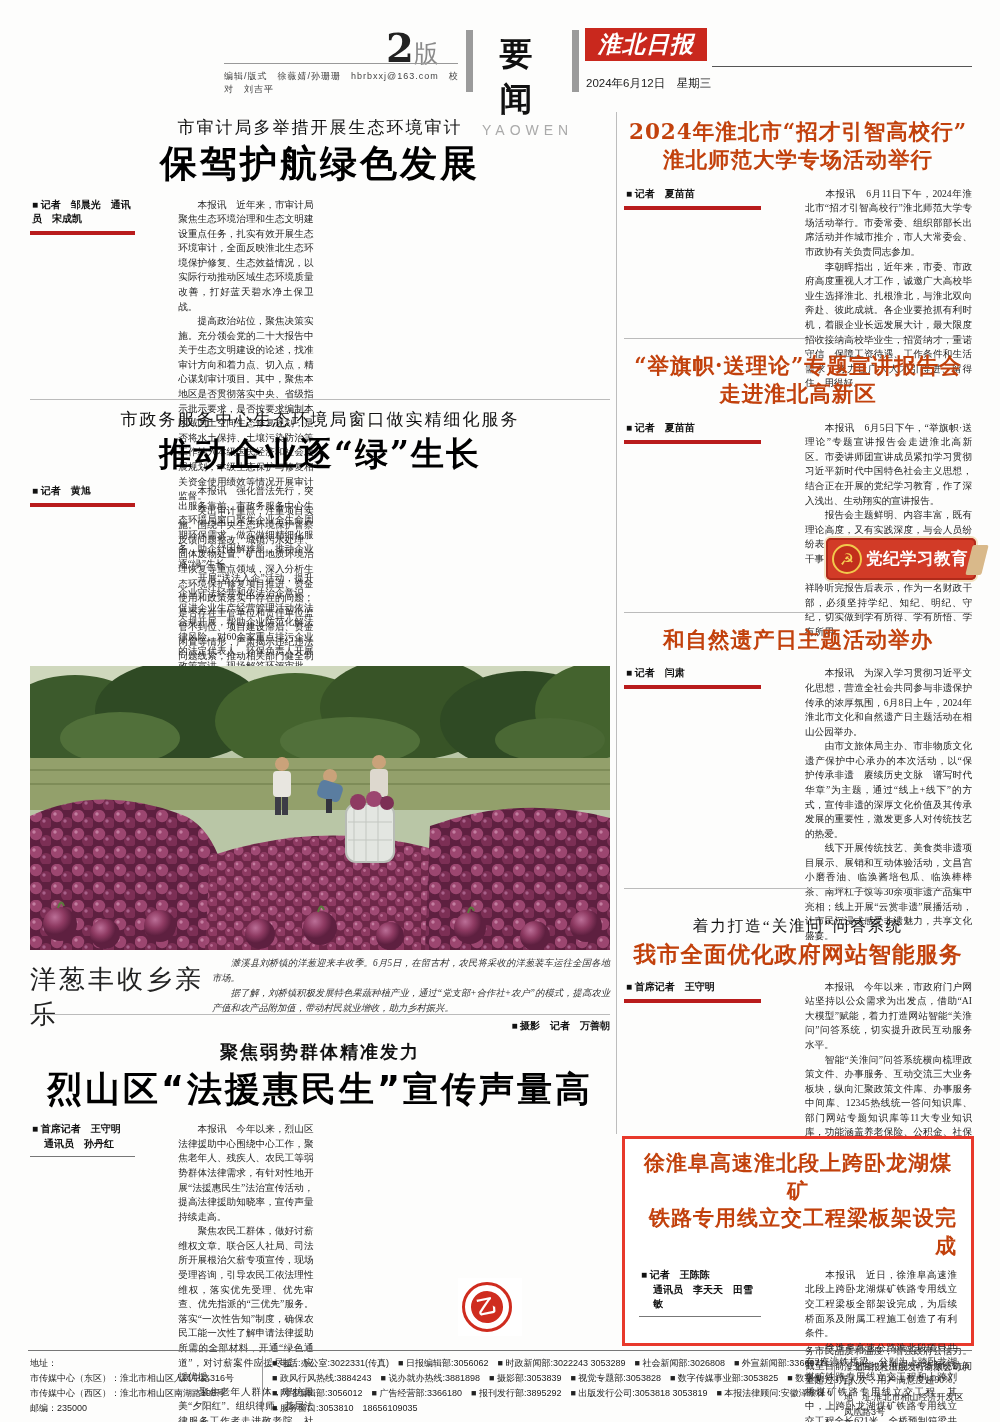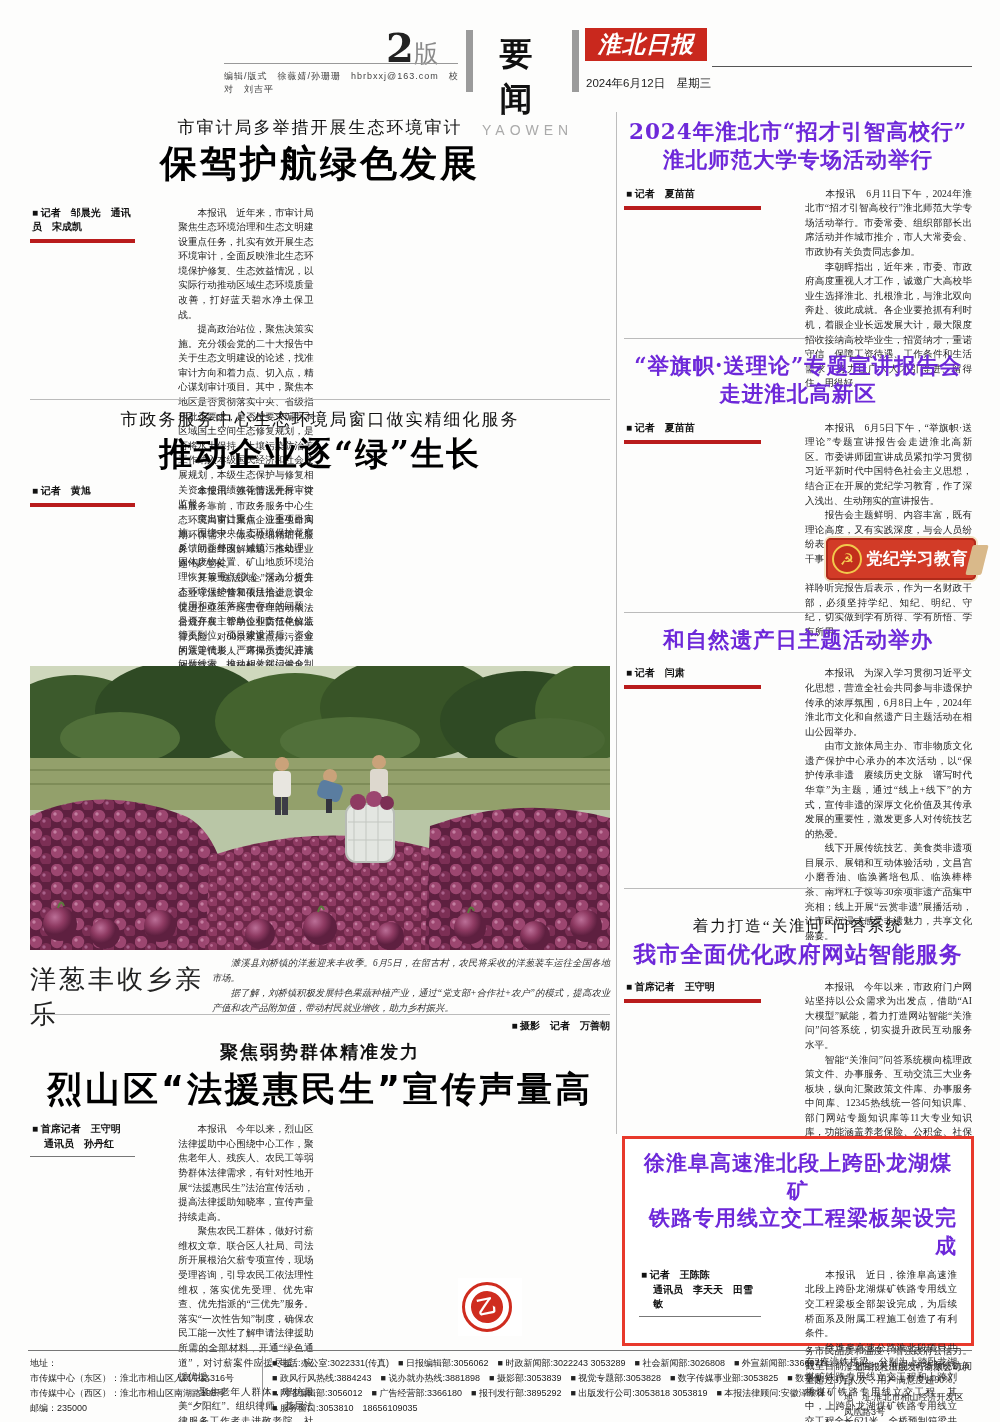--- a/index.html
+++ b/index.html
@@ -20,21 +20,21 @@
              font-size:23px;font-weight:bold;font-family:"DejaVu Serif",serif;font-style:italic;letter-spacing:1px;}
   .dateline{font-size:11.5px;color:#222;font-family:"Liberation Sans",sans-serif;}
 
   
   .kicker{text-align:center;font-size:17px;letter-spacing:2px;color:#111;}
   .kicker.hei{font-family:"DejaVu Sans",sans-serif;font-weight:bold;}
   .head-xl{text-align:center;font-size:37px;font-weight:bold;letter-spacing:3px;color:#000;
            font-family:"DejaVu Sans",sans-serif;line-height:1.15;}
   .head-song{text-align:center;font-size:33px;font-weight:bold;letter-spacing:2px;color:#000;
            font-family:"DejaVu Serif",serif;line-height:1.15;}
-  .head-r{text-align:center;font-size:21.5px;font-weight:bold;letter-spacing:1px;color:#6d28d9;
+  .head-r{text-align:center;font-size:21.5px;font-weight:bold;letter-spacing:1px;color:#c2410c;
           font-family:"DejaVu Serif",serif;line-height:1.32;}
   .head-r.hei{font-family:"DejaVu Sans",sans-serif;}
   .byline{font-size:10px;font-weight:bold;font-family:"Liberation Sans",sans-serif;color:#111;
           border-bottom:4px solid #b91c1c;padding:0 0 5px 2px;margin:0 30px 7px 0;}
   .byline.noline{border-bottom:none;padding-bottom:1px;margin-bottom:0;}
   .byline2{font-size:10px;font-weight:bold;font-family:"Liberation Sans",sans-serif;color:#111;
           border-bottom:1px solid #777;padding:0 0 5px 14px;margin:0 30px 7px 0;}
   .body{font-size:9.6px;line-height:1.52;text-align:justify;color:#222;
         white-space:pre-wrap;word-break:break-all;overflow:hidden;}
   .cols4{column-count:4;column-gap:13px;}
@@ -89,21 +89,21 @@
 
   <div class="paperlogo" style="left:585px;top:28px;width:122px;height:33px;">淮北日报</div>
   <div class="hline" style="left:712px;top:66px;width:260px;background:#555;"></div>
   <div class="abs dateline" style="left:586px;top:76px;">2024年6月12日　星期三</div>
 
   <div class="vline" style="left:616px;top:112px;height:1022px;"></div>
 
   <div class="abs" style="left:30px;top:116px;width:580px;">
     <div class="kicker">市审计局多举措开展生态环境审计</div>
     <div class="head-xl" style="margin-top:4px;">保驾护航绿色发展</div>
-    <div class="cols4" style="margin-top:20px;height:192px;">
+    <div class="cols4" style="margin-top:12px;height:192px;">
       <div class="byline">■ 记者　邹晨光　通讯员　宋成凯</div>
       <div class="body">　　本报讯　近年来，市审计局聚焦生态环境治理和生态文明建设重点任务，扎实有效开展生态环境审计，全面反映淮北生态环境保护修复、生态效益情况，以实际行动推动区域生态环境质量改善，打好蓝天碧水净土保卫战。
 　　提高政治站位，聚焦决策实施。充分领会党的二十大报告中关于生态文明建设的论述，找准审计方向和着力点、切入点，精心谋划审计项目。其中，聚焦本地区是否贯彻落实中央、省级指示批示要求，是否按要求编制本区域国土空间生态修复规划，是否将水土保持、土壤污染防治等工作纳入本级国民经济和社会发展规划，本级生态保护与修复相关资金使用绩效等情况开展审计监督。
 　　突出审计重点，注重项目实施。围绕中央生态环境保护督察反馈问题整改、城镇污水处理、固体废物处置、矿山地质环境治理恢复等重点领域，深入分析生态环境保护修复项目推进、资金使用和政策落实中存在的问题，是否存在主管单位和责任单位监管不到位、项目建设滞后、资金闲置等情形，严肃揭示违纪违法问题线索，推动相关部门健全制度、堵塞漏洞。
 　　强化成果运用，做好审计“后半篇文章”。坚持揭示问题与推动整改相统一，建立整改台账，逐项对账销号，以高质量审计监督守护绿水青山，为全市绿色转型发展保驾护航。</div>
     </div>
   </div>
   <div class="hline" style="left:30px;top:399px;width:580px;background:#bbb;"></div>
 
   <div class="abs" style="left:30px;top:408px;width:580px;">

